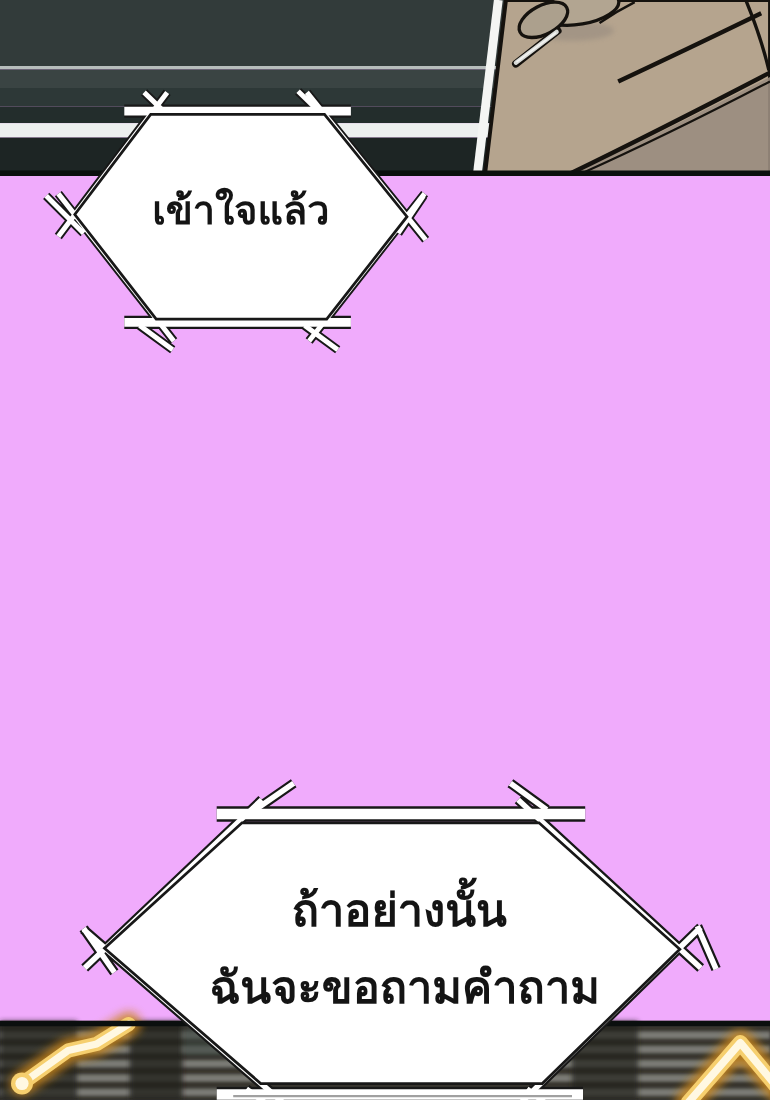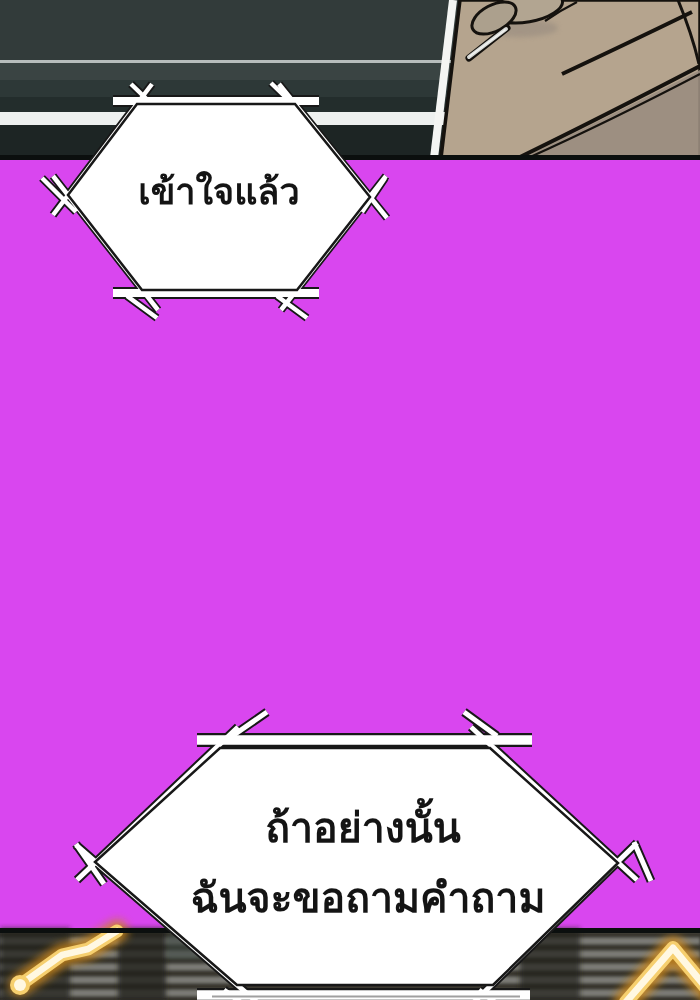--- a/index.html
+++ b/index.html
@@ -1,16 +1,16 @@
 <!DOCTYPE html>
 <html><head>
 <meta charset="utf-8">
 <style>
   html,body{margin:0;padding:0;background:#ffffff;}
-  #stage{position:relative;width:700px;height:1000px;overflow:hidden;background:#d946ef;}
+  #stage{position:relative;width:700px;height:1000px;overflow:hidden;background:#f0abfc;}
   svg{display:block;}
   text.bubble-text{
     font-family:"Liberation Serif","DejaVu Serif",serif;
     font-weight:bold;
     fill:#141414;
   }
 </style>
 </head>
 <body>
 

